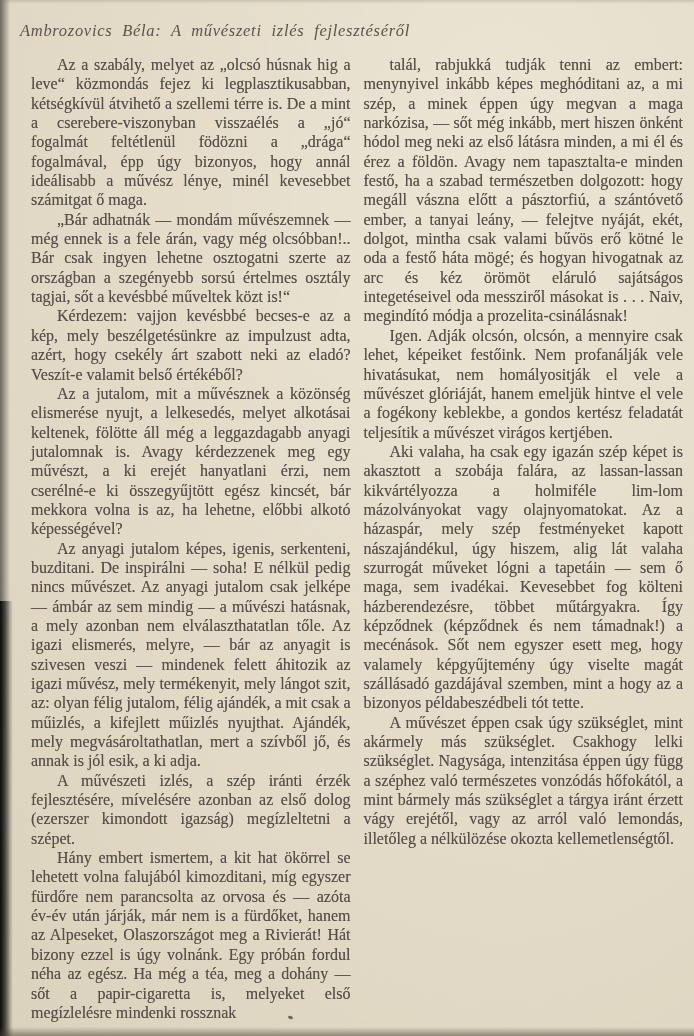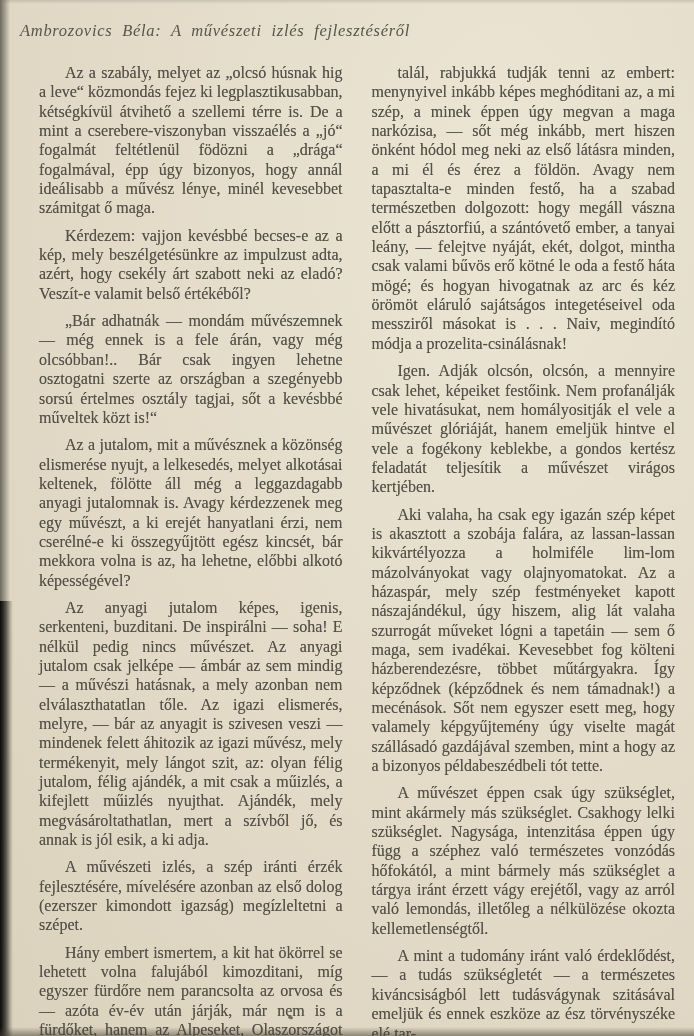--- a/index.html
+++ b/index.html
@@ -44,21 +44,21 @@
     position: absolute; top: 55px; left: 31px; right: 11px;
     display: flex; gap: 13px;
   }
   .col {
     width: 50%;
     text-align: justify;
     font-size: 16px;
     line-height: 19.35px;
     text-shadow: 0 0 0.6px rgba(84,79,71,0.55);
   }
-  .para { margin: 8px; text-indent: 26px; }
+  .para { margin: 0; text-indent: 26px; }
   .page-number {
     position: absolute; top: 1032px; left: 634px;
     font-size: 16.5px; letter-spacing: 1.5px;
     color: #57524a;
   }
   .speck {
     position: absolute; left: 288px; top: 1016px;
     width: 5px; height: 3px; border-radius: 50%;
     background: #6e675c; transform: rotate(18deg);
   }
@@ -66,33 +66,32 @@
 </head>
 <body>
 
 <div class="scan">
 
   <div class="running-head">Ambrozovics Béla: A művészeti izlés fejlesztéséről</div>
 
   <div class="columns">
     <div class="col">
       <p class="para">Az a szabály, melyet az „olcsó húsnak hig a leve“ közmondás fejez ki legplasztikusabban, kétségkívül átvihető a szellemi térre is. De a mint a cserebere-viszonyban visszaélés a „jó“ fogalmát feltétlenül födözni a „drága“ fogalmával, épp úgy bizonyos, hogy annál ideálisabb a művész lénye, minél kevesebbet számitgat ő maga.</p>
+      <p class="para">„Bár adhatnák — mondám művészemnek — még ennek is a fele árán, vagy még olcsóbban!.. Bár csak ingyen lehetne osztogatni szerte az országban a szegényebb sorsú értelmes osztály tagjai, sőt a kevésbbé műveltek közt is!“</p>
       <p class="para">Kérdezem: vajjon kevésbbé becses-e az a kép, mely beszélgetésünkre az impulzust adta, azért, hogy csekély árt szabott neki az eladó? Veszít-e valamit belső értékéből?</p>
-      <p class="para">„Bár adhatnák — mondám művészemnek — még ennek is a fele árán, vagy még olcsóbban!.. Bár csak ingyen lehetne osztogatni szerte az országban a szegényebb sorsú értelmes osztály tagjai, sőt a kevésbbé műveltek közt is!“</p>
       <p class="para">Az a jutalom, mit a művésznek a közönség elismerése nyujt, a lelkesedés, melyet alkotásai keltenek, fölötte áll még a leggazdagabb anyagi jutalomnak is. Avagy kérdezzenek meg egy művészt, a ki erejét hanyatlani érzi, nem cserélné-e ki összegyűjtött egész kincsét, bár mekkora volna is az, ha lehetne, előbbi alkotó képességével?</p>
       <p class="para">Az anyagi jutalom képes, igenis, serkenteni, buzditani. De inspirálni — soha! E nélkül pedig nincs művészet. Az anyagi jutalom csak jelképe — ámbár az sem mindig — a művészi hatásnak, a mely azonban nem elválaszthatatlan tőle. Az igazi elismerés, melyre, — bár az anyagit is szivesen veszi — mindenek felett áhitozik az igazi művész, mely termékenyit, mely lángot szit, az: olyan félig jutalom, félig ajándék, a mit csak a műizlés, a kifejlett műizlés nyujthat. Ajándék, mely megvásároltathatlan, mert a szívből jő, és annak is jól esik, a ki adja.</p>
       <p class="para">A művészeti izlés, a szép iránti érzék fejlesztésére, mívelésére azonban az első dolog (ezerszer kimondott igazság) megízleltetni a szépet.</p>
       <p class="para">Hány embert ismertem, a kit hat ökörrel se lehetett volna falujából kimozditani, míg egyszer fürdőre nem parancsolta az orvosa és — azóta év-év után járják, már nem is a fürdőket, hanem az Alpeseket, Olaszországot meg a Rivierát! Hát bizony ezzel is úgy volnánk. Egy próbán fordul néha az egész. Ha még a téa, meg a dohány — sőt a papir-cigaretta is, melyeket első megízlelésre mindenki rossznak</p>
     </div>
     <div class="col">
       <p class="para">talál, rabjukká tudják tenni az embert: menynyivel inkább képes meghóditani az, a mi szép, a minek éppen úgy megvan a maga narkózisa, — sőt még inkább, mert hiszen önként hódol meg neki az első látásra minden, a mi él és érez a földön. Avagy nem tapasztalta-e minden festő, ha a szabad természetben dolgozott: hogy megáll vászna előtt a pásztorfiú, a szántóvető ember, a tanyai leány, — felejtve nyáját, ekét, dolgot, mintha csak valami bűvös erő kötné le oda a festő háta mögé; és hogyan hivogatnak az arc és kéz örömöt eláruló sajátságos integetéseivel oda messziről másokat is . . . Naiv, megindító módja a prozelita-csinálásnak!</p>
       <p class="para">Igen. Adják olcsón, olcsón, a mennyire csak lehet, képeiket festőink. Nem profanálják vele hivatásukat, nem homályositják el vele a művészet glóriáját, hanem emeljük hintve el vele a fogékony keblekbe, a gondos kertész feladatát teljesítik a művészet virágos kertjében.</p>
       <p class="para">Aki valaha, ha csak egy igazán szép képet is akasztott a szobája falára, az lassan-lassan kikvártélyozza a holmiféle lim-lom mázolványokat vagy olajnyomatokat. Az a házaspár, mely szép festményeket kapott nászajándékul, úgy hiszem, alig lát valaha szurrogát műveket lógni a tapetáin — sem ő maga, sem ivadékai. Kevesebbet fog költeni házberendezésre, többet műtárgyakra. Így képződnek (képződnek és nem támadnak!) a mecénások. Sőt nem egyszer esett meg, hogy valamely képgyűjtemény úgy viselte magát szállásadó gazdájával szemben, mint a hogy az a bizonyos példabeszédbeli tót tette.</p>
       <p class="para">A művészet éppen csak úgy szükséglet, mint akármely más szükséglet. Csakhogy lelki szükséglet. Nagysága, intenzitása éppen úgy függ a széphez való természetes vonzódás hőfokától, a mint bármely más szükséglet a tárgya iránt érzett vágy erejétől, vagy az arról való lemondás, illetőleg a nélkülözése okozta kellemetlenségtől.</p>
-      <p class="para">A mint a tudomány iránt való érdeklődést, — a tudás szükségletét — a természetes kiváncsiságból lett tudásvágynak szitásával emeljük és ennek eszköze az ész törvényszéke elé tar-</p>
     </div>
   </div>
 
   <div class="page-number">183</div>
 
   <div class="speck"></div>
   <div class="edge-left"></div>
   <div class="edge-left-dark"></div>
   <div class="edge-bottom"></div>
   <div class="edge-top"></div>

